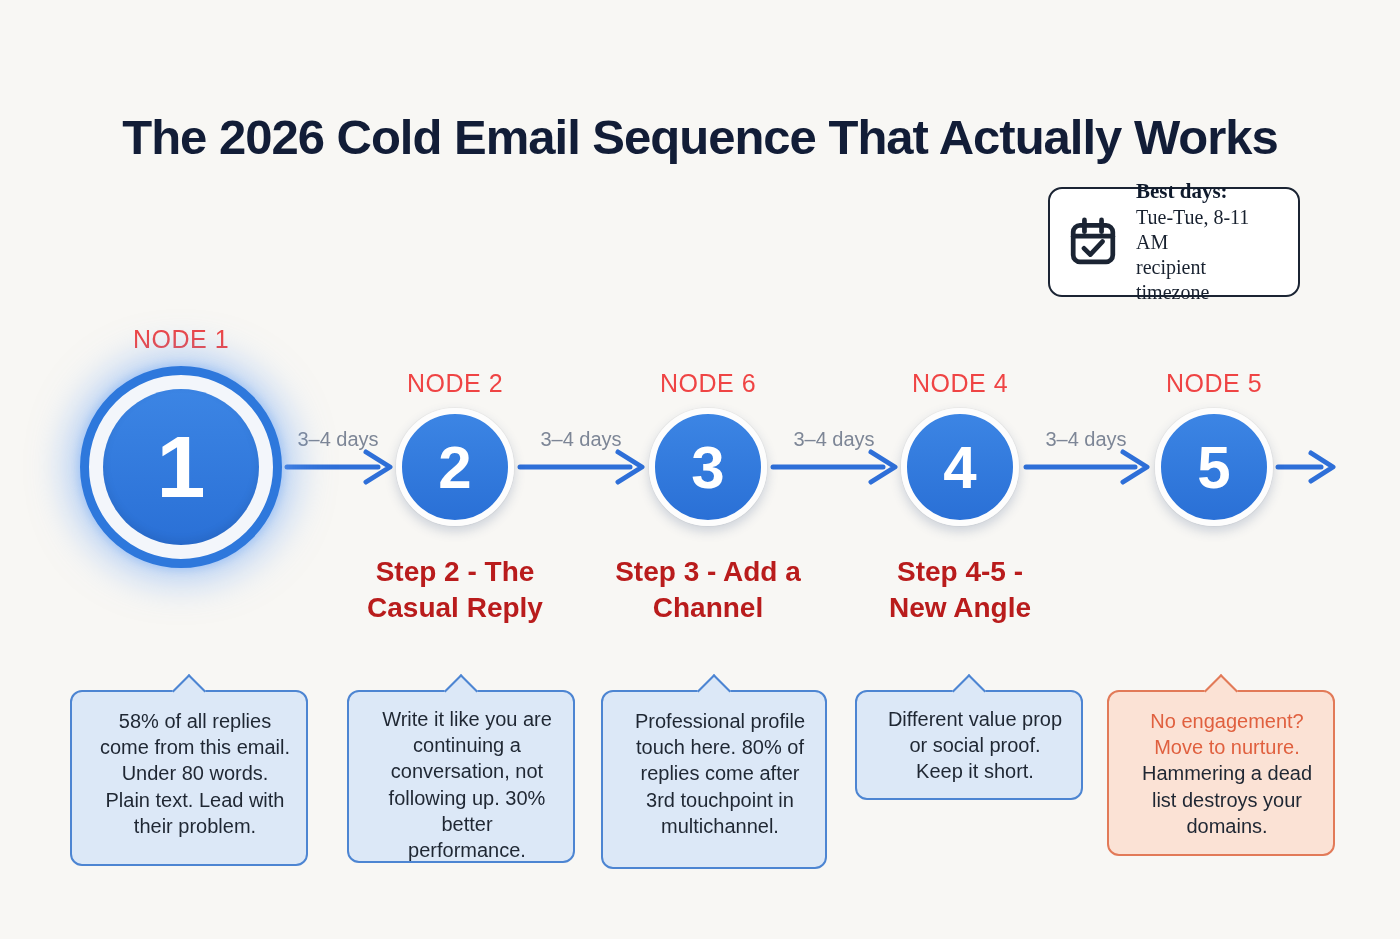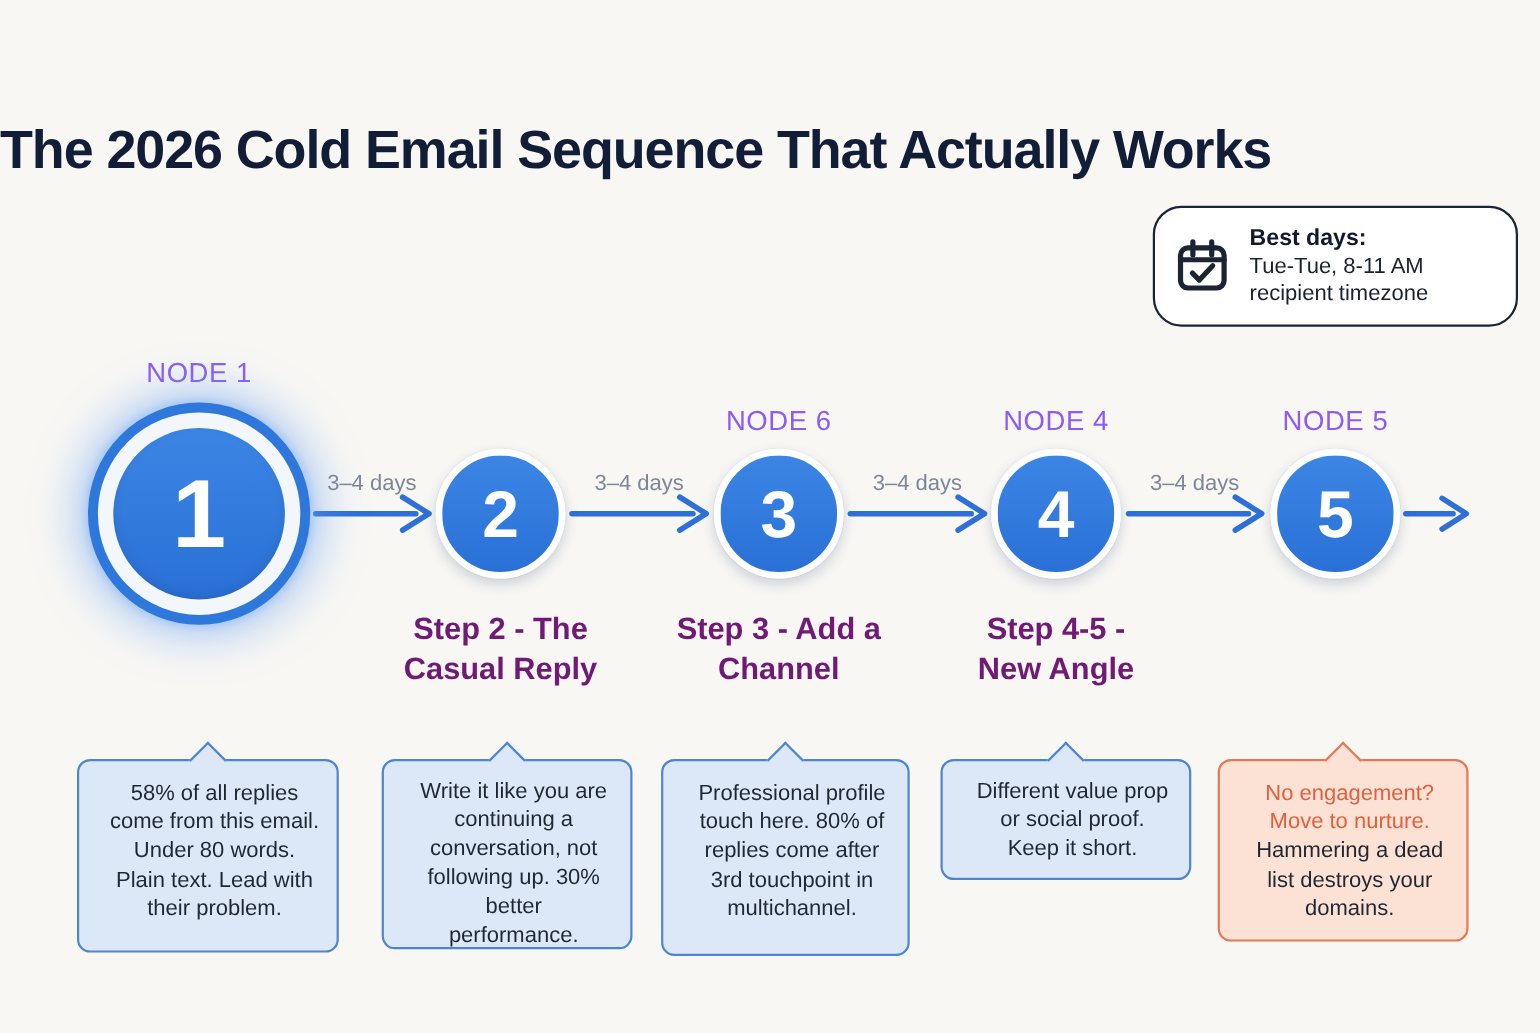--- a/index.html
+++ b/index.html
@@ -6,37 +6,37 @@
   body{
     font-family:"Liberation Sans","DejaVu Sans",sans-serif;
     background:#e9e9e9;
   }
   .canvas{
     position:relative;width:1400px;height:939px;margin:0 auto;
     background:#f8f7f4;overflow:hidden;
   }
   
   .title{
-    position:absolute;left:0;top:76px;width:1400px;text-align:left;
+    position:absolute;left:0;top:76px;width:1400px;text-align:center;
     font-size:49px;font-weight:800;color:#121d37;letter-spacing:-1px;
   }
   
   .bd-card{
-    position:absolute;left:1048px;top:187px;width:332px;height:110px;
-    background:#ffffff;border:2.5px solid #1b2433;border-radius:26px;
-    box-sizing:border-box;display:flex;align-items:center;gap:16px;padding:0 16px;
+    position:absolute;left:1048px;top:187px;width:252px;height:110px;
+    background:#ffffff;border:2.5px solid #1b2433;border-radius:14px;
+    box-sizing:border-box;display:flex;align-items:center;gap:16px;padding:0 16px;font-family:Liberation Serif, serif;
   }
   .bd-icon{flex:0 0 54px;height:54px;}
   .bd-text{font-size:20px;color:#18212f;line-height:1.26;}
   .bd-label{font-weight:700;font-size:21px;color:#0f1a2c;}
   .bd-lines{white-space:pre-line;}
   
   .node-label{
     position:absolute;width:200px;text-align:center;
-    font-size:25px;color:#8b5cf6;letter-spacing:.5px;
+    font-size:25px;color:#ef4444;letter-spacing:.5px;
   }
   
   .node1-outer{
     position:absolute;left:80px;top:366px;width:184px;height:184px;
     border:9px solid #2e78dc;border-radius:50%;background:#f3f6fb;
     box-shadow:0 0 38px 12px rgba(104,162,246,.5),0 0 8px 2px rgba(104,162,246,.35);
     display:flex;align-items:center;justify-content:center;box-sizing:content-box;
   }
   .node1-inner{
     width:156px;height:156px;border-radius:50%;
@@ -55,21 +55,21 @@
   .node-sm .num{font-size:60px;font-weight:700;color:#ffffff;}
   
   .arrows{position:absolute;left:0;top:0;pointer-events:none;}
   .interval{
     position:absolute;width:140px;text-align:center;top:428px;
     font-size:20px;color:#7d8696;
   }
   
   .step-label{
     position:absolute;width:290px;text-align:center;white-space:pre-line;
-    font-size:28px;font-weight:700;color:#701a75;line-height:1.27;
+    font-size:28px;font-weight:700;color:#b91c1c;line-height:1.27;
   }
   
   .tip{
     position:absolute;box-sizing:border-box;border-radius:12px;
     border:2.5px solid;text-align:center;white-space:pre-line;
     font-size:20px;line-height:1.31;color:#1f2733;
     display:flex;flex-direction:column;align-items:center;justify-content:flex-start;padding-left:12px;
   }
   .tip::before{
     content:'';position:absolute;top:-13px;left:50%;width:22px;height:22px;
@@ -129,20 +129,21 @@
       </g>
     </g>
   </svg>
 
   <div class="interval" style="left:268px">3–4 days</div>
   <div class="interval" style="left:511px">3–4 days</div>
   <div class="interval" style="left:764px">3–4 days</div>
   <div class="interval" style="left:1016px">3–4 days</div>
 
   <div class="node-label" style="left:81px;top:325px">NODE 1</div>
+  <div class="node-label" style="left:355px;top:369px">NODE 2</div>
   <div class="node-label" style="left:608px;top:369px">NODE 6</div>
   <div class="node-label" style="left:860px;top:369px">NODE 4</div>
   <div class="node-label" style="left:1114px;top:369px">NODE 5</div>
 
   <div class="node1-outer">
     <div class="node1-inner">
       <span class="num">1</span>
     </div>
   </div>
   <div class="node-sm" style="left:396px;top:408px">

